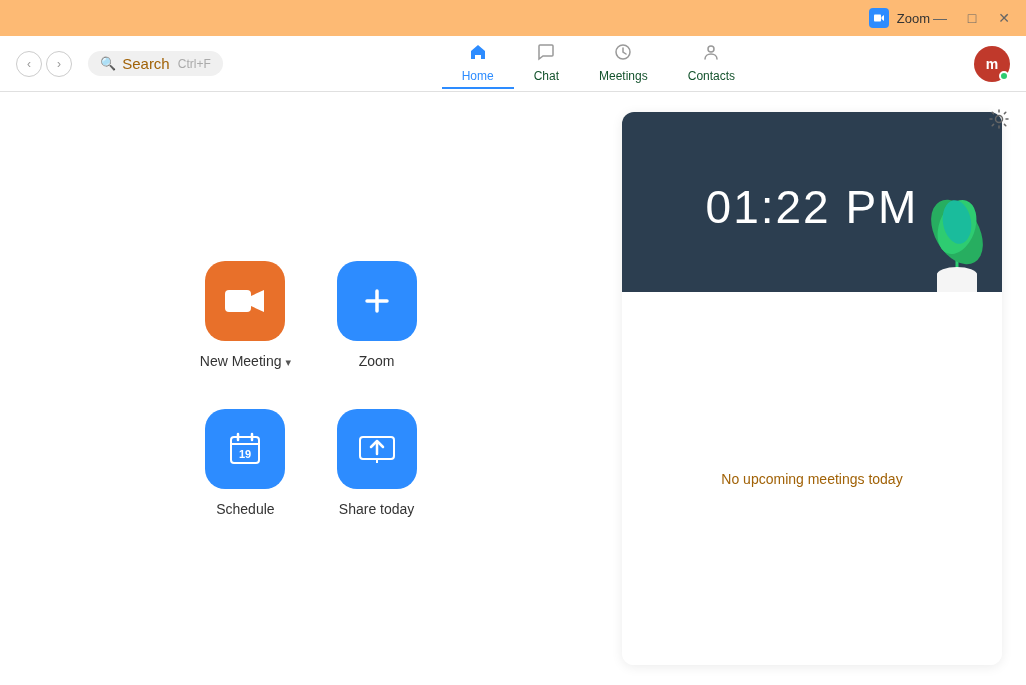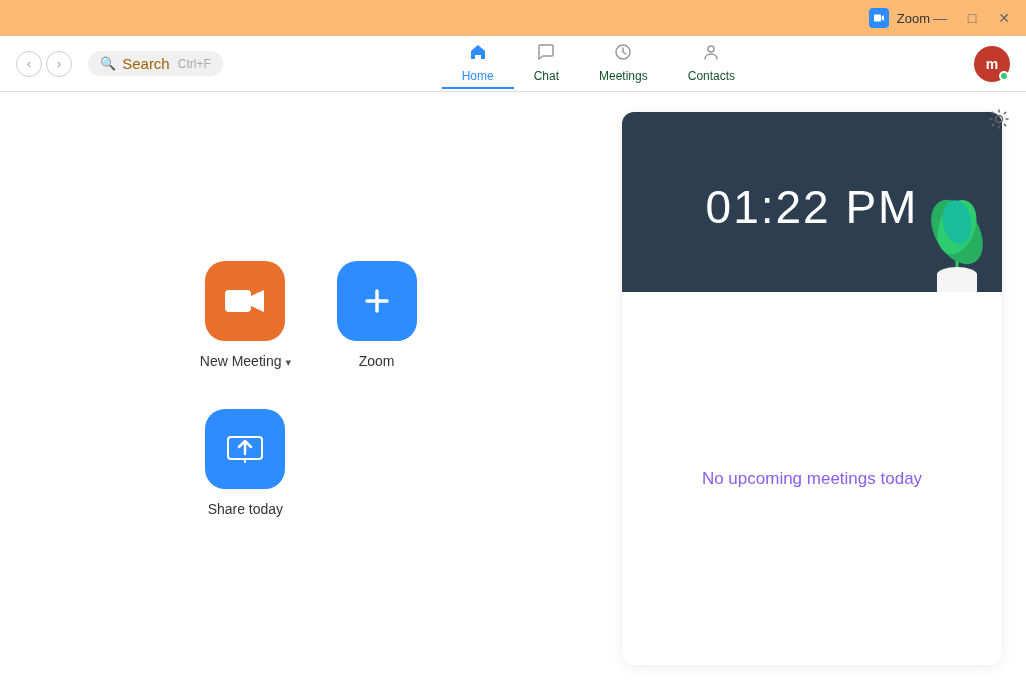--- a/index.html
+++ b/index.html
@@ -288,22 +288,22 @@
     .meetings-panel {
       background: white;
       flex: 1;
       display: flex;
       align-items: center;
       justify-content: center;
       padding: 30px;
     }
 
     .no-meetings-text {
-      font-size: 17px;
-      color: #8b5cf6;
+      font-size: 14px;
+      color: #a16207;
     }
   </style>
 </head>
 <body>
 
 <div class="title-bar">
   <div class="title-bar-left">
     <div class="title-bar-logo">
       <svg width="14" height="14" viewBox="0 0 14 14" fill="none">
         <rect width="14" height="14" rx="3" fill="#2D8CFF"></rect>
@@ -410,20 +410,34 @@
           <svg width="36" height="36" viewBox="0 0 36 36" fill="none">
             <line x1="18" y1="8" x2="18" y2="28" stroke="white" stroke-width="3.5" stroke-linecap="round"></line>
             <line x1="8" y1="18" x2="28" y2="18" stroke="white" stroke-width="3.5" stroke-linecap="round"></line>
           </svg>
         </div>
         <div class="action-label">
           <span>Zoom</span>
         </div>
       </div>
 
+      <div class="action-item">
+        <div class="action-btn btn-blue">
+          <svg width="38" height="38" viewBox="0 0 38 38" fill="none">
+            <rect x="5" y="7" width="28" height="26" rx="3" stroke="white" stroke-width="2" fill="none"></rect>
+            <line x1="5" y1="14" x2="33" y2="14" stroke="white" stroke-width="2"></line>
+            <line x1="12" y1="4" x2="12" y2="10" stroke="white" stroke-width="2.5" stroke-linecap="round"></line>
+            <line x1="26" y1="4" x2="26" y2="10" stroke="white" stroke-width="2.5" stroke-linecap="round"></line>
+            <text x="19" y="28" text-anchor="middle" fill="white" font-size="11" font-weight="bold">19</text>
+          </svg>
+        </div>
+        <div class="action-label">
+          <span>Schedule</span>
+        </div>
+      </div>
 
       <div class="action-item">
         <div class="action-btn btn-blue">
           <svg width="40" height="34" viewBox="0 0 40 34" fill="none">
             <rect x="3" y="5" width="34" height="22" rx="3" stroke="white" stroke-width="2" fill="none"></rect>
             <line x1="14" y1="27" x2="26" y2="27" stroke="white" stroke-width="2"></line>
             <line x1="20" y1="27" x2="20" y2="31" stroke="white" stroke-width="2"></line>
             <line x1="20" y1="10" x2="20" y2="22" stroke="white" stroke-width="2.5" stroke-linecap="round"></line>
             <path d="M14 15L20 9L26 15" stroke="white" stroke-width="2.5" stroke-linecap="round" stroke-linejoin="round"></path>
           </svg>

